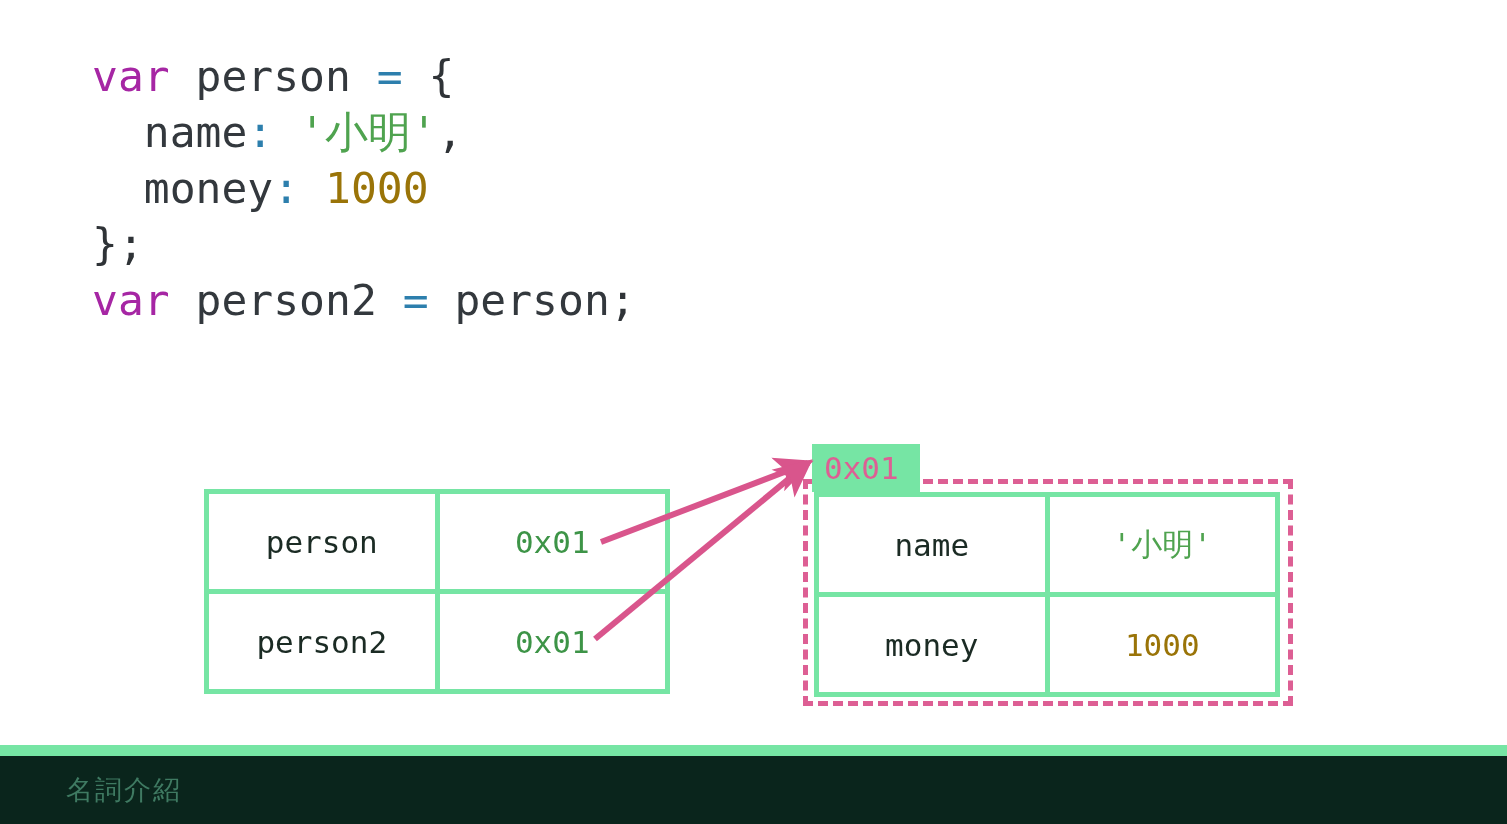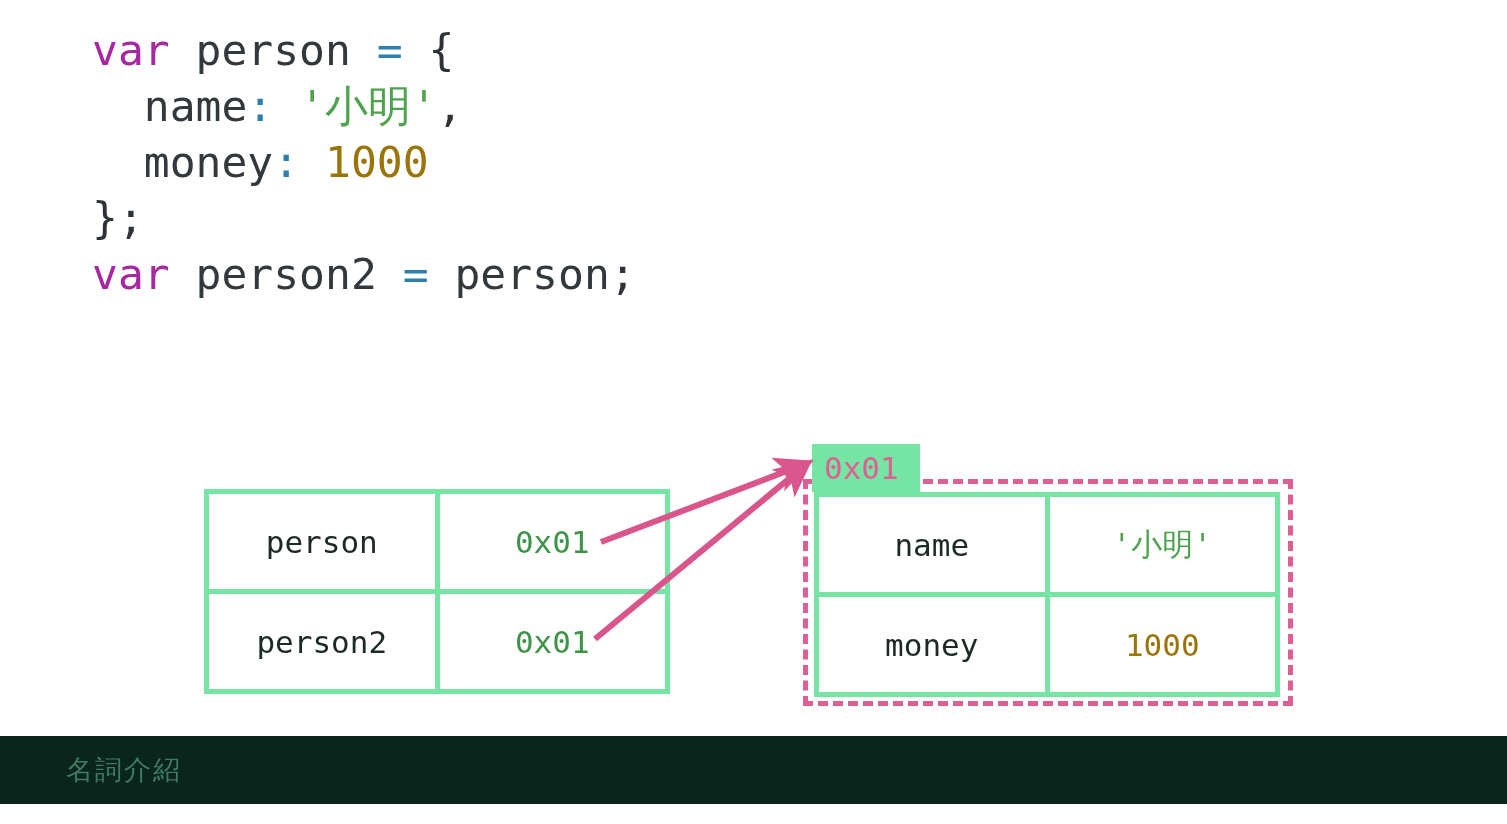--- a/index.html
+++ b/index.html
@@ -16,21 +16,21 @@
     position: relative;
     width: 1507px;
     height: 824px;
     background: #ffffff;
   }
 
   
   #code-block {
     position: absolute;
     left: 92px;
-    top: 22px;
+    top: 48px;
     font-family: "DejaVu Sans Mono", "Liberation Mono", monospace;
     font-size: 43px;
     line-height: 56px;
     white-space: pre;
     color: #2f3337;
     letter-spacing: 0px;
   }
   .tok-kw  { color: #a626a4; }
   .tok-op  { color: #2d7fad; }
   .tok-str { color: #4fa34f; }
@@ -151,21 +151,21 @@
     position: absolute;
     left: 0;
     top: 745px;
     width: 1507px;
     height: 11px;
     background: #76e5a4;
   }
   #footer {
     position: absolute;
     left: 0;
-    top: 736px;
+    top: 756px;
     width: 1507px;
     height: 68px;
     background: #0a251c;
     display: flex;
     align-items: center;
     padding: 0 44px 0 66px;
   }
   #footer-title {
     font-family: "DejaVu Sans", sans-serif;
     font-size: 27px;

